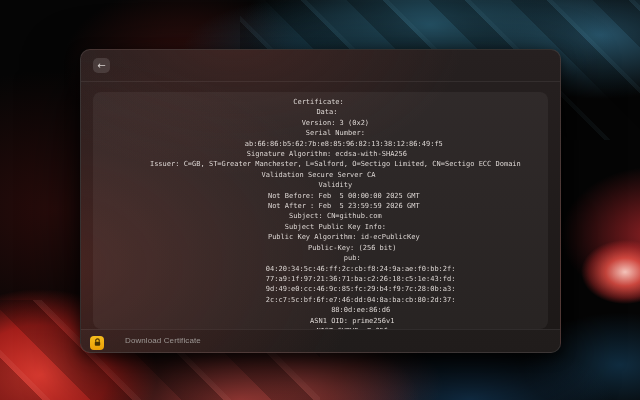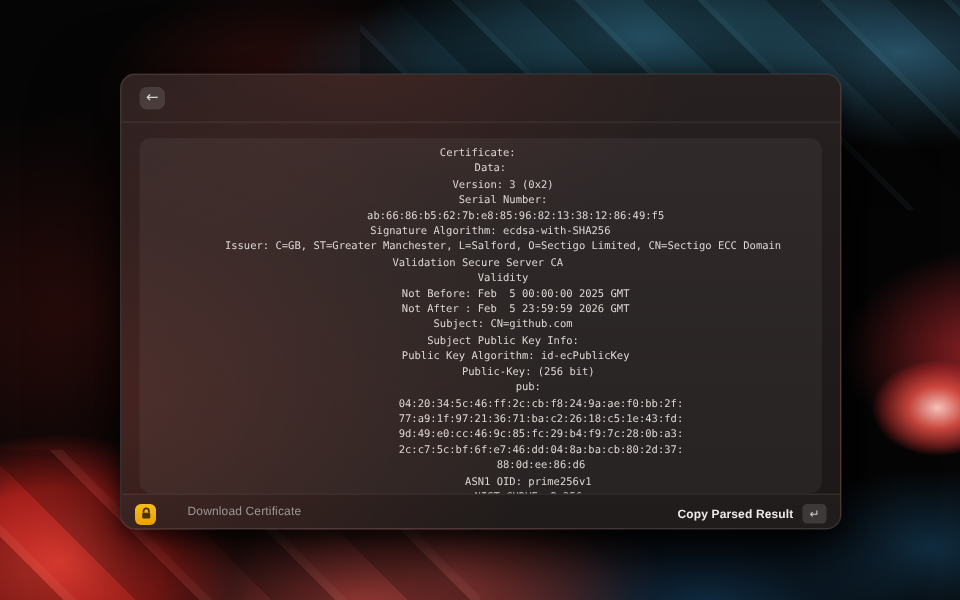--- a/index.html
+++ b/index.html
@@ -168,21 +168,15 @@
   <div class="footer">
     <div class="footer-left">
       <span class="lock-badge">
         <svg width="9" height="9" viewBox="0 0 10 10">
           <path d="M3 4.2 V3 a2 2 0 0 1 4 0 v1.2" fill="none" stroke="#4a3300" stroke-width="1.3"></path>
           <rect x="2" y="4.2" width="6" height="4.4" rx="1.1" fill="#4a3300"></rect>
         </svg>
       </span>
       <span class="download-label">Download Certificate</span>
     </div>
-    <div class="footer-right">
-      <span class="copy-label">Copy Parsed Result</span>
-      <span class="enter-badge">
-        <span>↵</span>
-      </span>
-    </div>
   </div>
 
 </div>
 
 </body></html>

